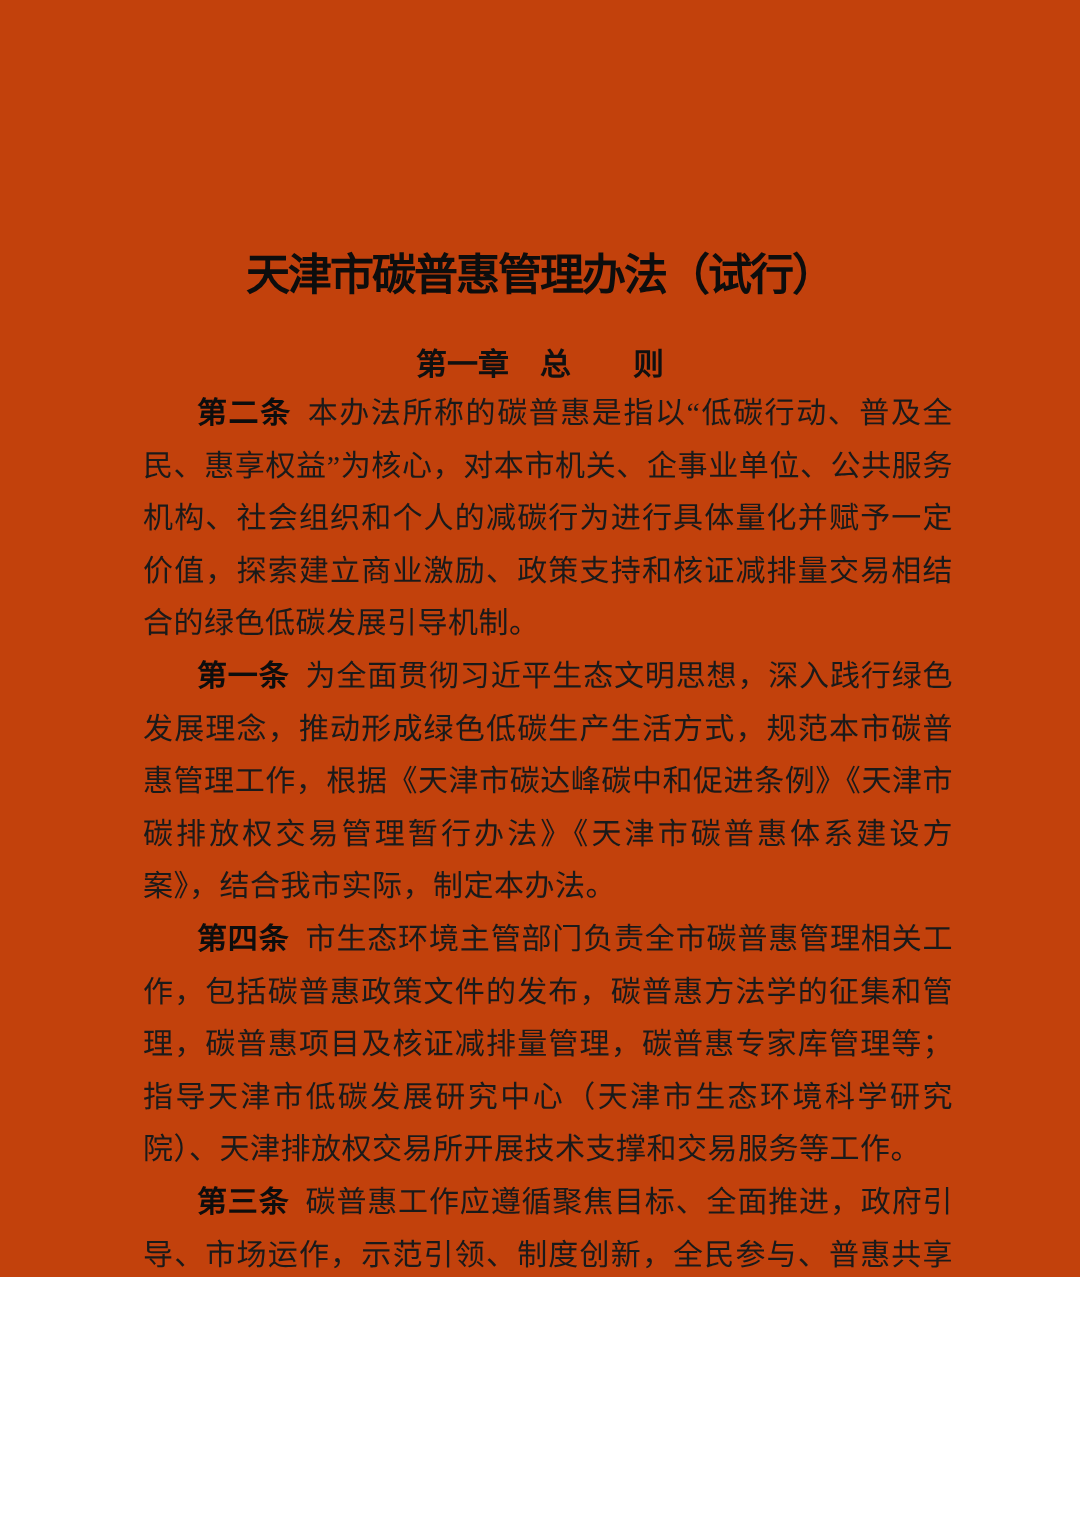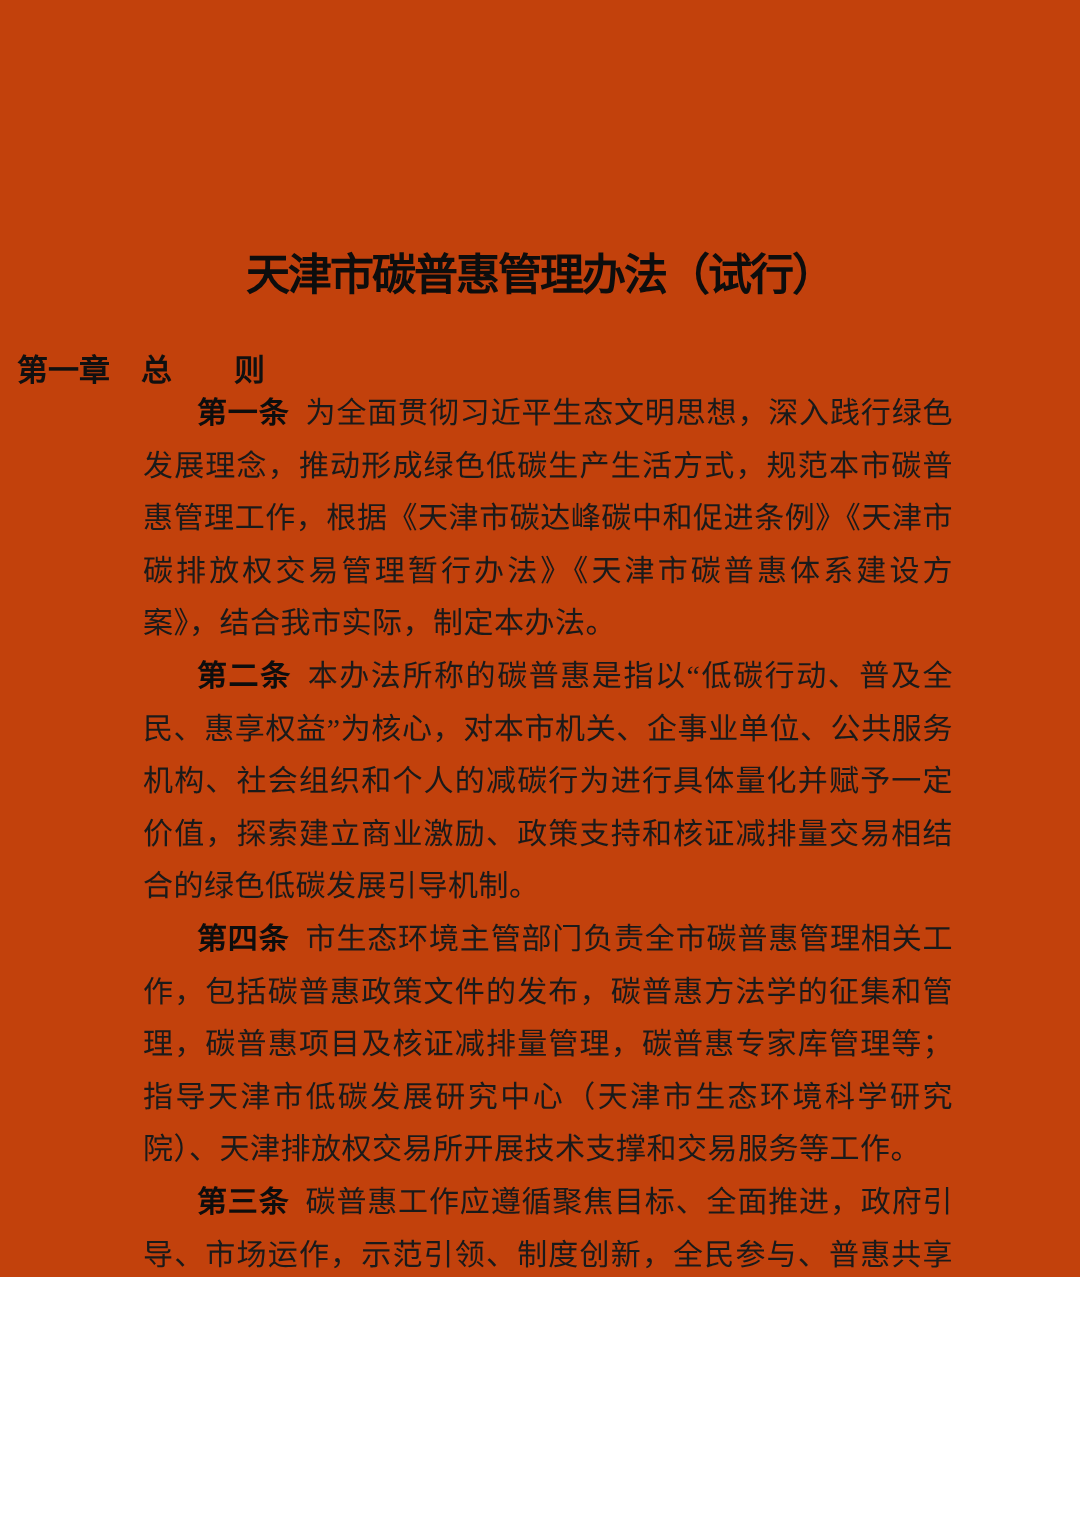--- a/index.html
+++ b/index.html
@@ -28,21 +28,22 @@
     font-weight: 700;
     letter-spacing: -2px;
     color: #0d0d0d;
     font-family: "Liberation Serif", "DejaVu Serif", serif;
   }
   .chapter-heading {
     position: absolute;
     top: 336px;
     left: 0;
     right: 0;
-    margin: 17px;
+    margin: 11px;
+    text-align: center;
     font-size: 31px;
     line-height: 36px;
     font-weight: 700;
     color: #101010;
     font-family: "Liberation Sans", "DejaVu Sans", sans-serif;
   }
   .body-text {
     position: absolute;
     top: 387px;
     left: 143px;
@@ -80,25 +81,25 @@
 
 <div class="page">
 
   <h1 class="doc-title">天津市碳普惠管理办法（试行）</h1>
 
   <h2 class="chapter-heading">第一章　总　　则</h2>
 
   <div class="body-text">
 
     <p class="article">
-      <span class="article-label">第一条</span><span>为全面贯彻习近平生态文明思想，深入践行绿色发展理念，推动形成绿色低碳生产生活方式，规范本市碳普惠管理工作，根据《天津市碳达峰碳中和促进条例》《天津市碳排放权交易管理暂行办法》《天津市碳普惠体系建设方案》，结合我市实际，制定本办法。</span>
+      <span class="article-label">第二条</span><span>本办法所称的碳普惠是指以“低碳行动、普及全民、惠享权益”为核心，对本市机关、企事业单位、公共服务机构、社会组织和个人的减碳行为进行具体量化并赋予一定价值，探索建立商业激励、政策支持和核证减排量交易相结合的绿色低碳发展引导机制。</span>
     </p>
 
     <p class="article">
-      <span class="article-label">第二条</span><span>本办法所称的碳普惠是指以“低碳行动、普及全民、惠享权益”为核心，对本市机关、企事业单位、公共服务机构、社会组织和个人的减碳行为进行具体量化并赋予一定价值，探索建立商业激励、政策支持和核证减排量交易相结合的绿色低碳发展引导机制。</span>
+      <span class="article-label">第一条</span><span>为全面贯彻习近平生态文明思想，深入践行绿色发展理念，推动形成绿色低碳生产生活方式，规范本市碳普惠管理工作，根据《天津市碳达峰碳中和促进条例》《天津市碳排放权交易管理暂行办法》《天津市碳普惠体系建设方案》，结合我市实际，制定本办法。</span>
     </p>
 
     <p class="article">
       <span class="article-label">第四条</span><span>市生态环境主管部门负责全市碳普惠管理相关工作，包括碳普惠政策文件的发布，碳普惠方法学的征集和管理，碳普惠项目及核证减排量管理，碳普惠专家库管理等；指导天津市低碳发展研究中心（天津市生态环境科学研究院）、天津排放权交易所开展技术支撑和交易服务等工作。</span>
     </p>
 
     <p class="article">
       <span class="article-label">第三条</span><span>碳普惠工作应遵循聚焦目标、全面推进，政府引导、市场运作，示范引领、制度创新，全民参与、普惠共享的基本原则。</span>
     </p>
 

